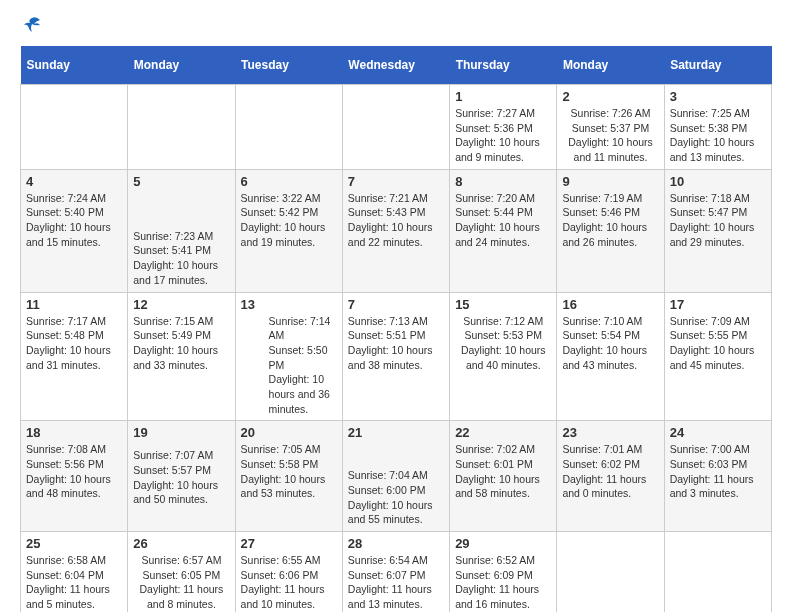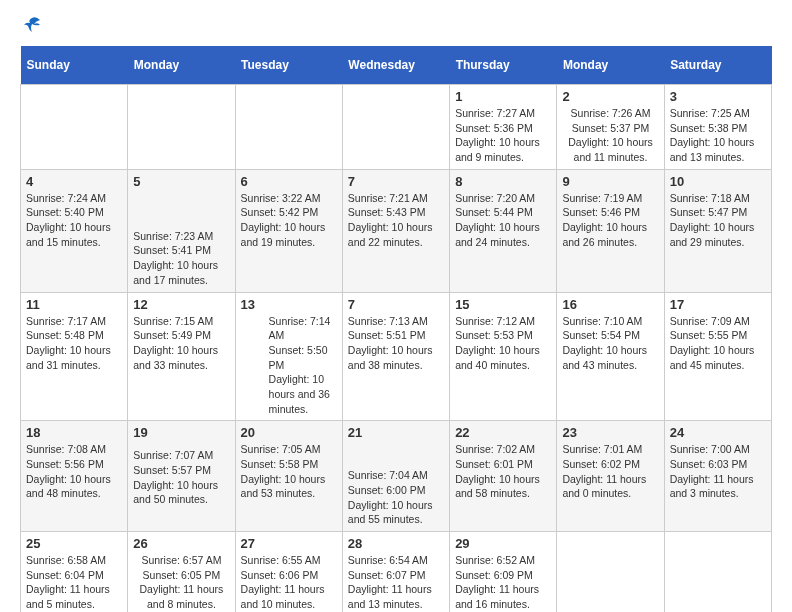--- a/index.html
+++ b/index.html
@@ -195,21 +195,21 @@
 Daylight: 10 hours and 36 minutes.</div>
         </td>
         <td>
           <div class="day-number">7</div>
           <div class="day-info" style="white-space: pre-line;">Sunrise: 7:13 AM
 Sunset: 5:51 PM
 Daylight: 10 hours and 38 minutes.</div>
         </td>
         <td>
           <div class="day-number">15</div>
-          <div class="day-info" style="white-space: pre-line;">Sunrise: 7:12 AM
+          <div class="day-info" style="white-space: pre-line; text-align: center;">Sunrise: 7:12 AM
 Sunset: 5:53 PM
 Daylight: 10 hours and 40 minutes.</div>
         </td>
         <td>
           <div class="day-number">16</div>
           <div class="day-info" style="white-space: pre-line;">Sunrise: 7:10 AM
 Sunset: 5:54 PM
 Daylight: 10 hours and 43 minutes.</div>
         </td>
         <td>

